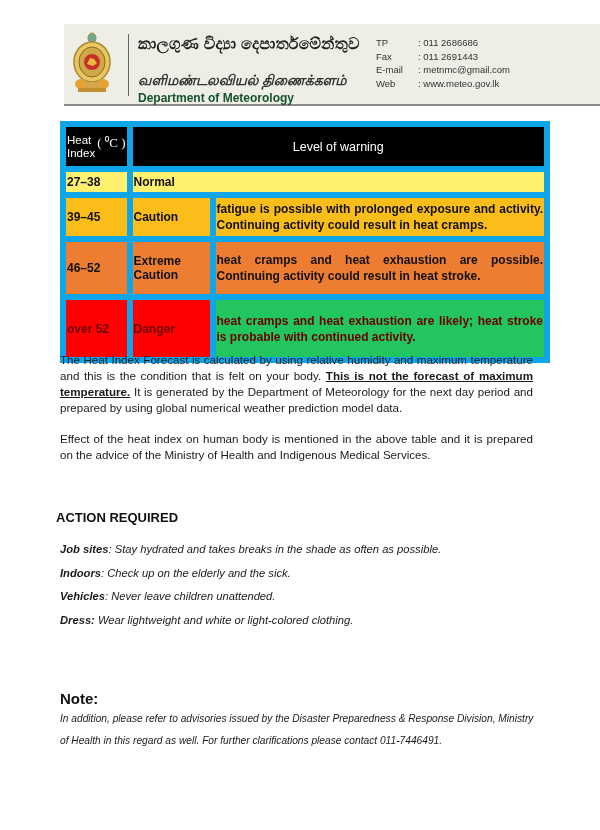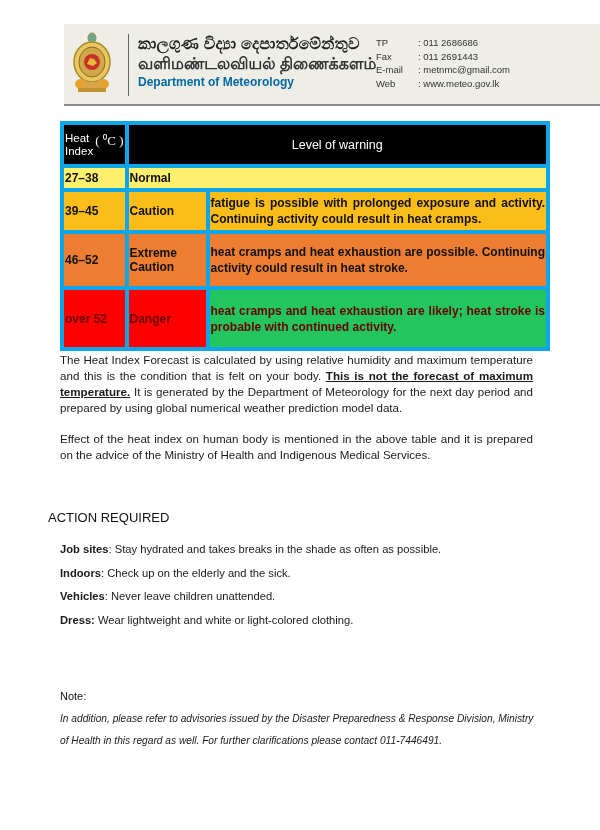--- a/index.html
+++ b/index.html
@@ -3,52 +3,52 @@
   <meta charset="utf-8">
   <style>
     html, body { margin: 0; padding: 0; background: #ffffff; }
     body { width: 600px; height: 830px; position: relative; overflow: hidden; font-family: "Liberation Sans", "DejaVu Sans", sans-serif; color: #111; }
 
     .letterhead { position: absolute; left: 64px; top: 24px; width: 552px; height: 80px; background: #eeede6; border-bottom: 2px solid #8a8a8a; }
     .logo { position: absolute; left: 8px; top: 8px; width: 40px; height: 62px; }
     .vrule { position: absolute; left: 64px; top: 10px; width: 1px; height: 62px; background: #666; }
     .title-block { position: absolute; left: 74px; top: 10px; }
     .title-si { font-size: 16px; font-weight: bold; color: #222; letter-spacing: 0.3px; line-height: 20px; }
-    .title-ta { font-size: 16px; font-weight: bold; color: #333; line-height: 16px; margin-top: 2px; }
-    .title-en { font-size: 12px; font-weight: bold; color: #0369a1; line-height: 16px; margin-top: 2px; }
+    .title-ta { font-size: 14px; font-weight: bold; font-style: italic; color: #333; line-height: 16px; margin-top: 18px; }
+    .title-en { font-size: 12px; font-weight: bold; color: #14532d; line-height: 16px; margin-top: 2px; }
     .contact { position: absolute; left: 312px; top: 12px; font-size: 9.5px; color: #333; line-height: 13.5px; }
     .contact .row { display: flex; }
     .contact .lbl { width: 42px; }
 
     table.heat { position: absolute; left: 60px; top: 121px; width: 490px; border-collapse: collapse; font-size: 12px; }
-    table.heat td, table.heat th { border: 4px solid #0ea5e9; padding: 2px 1px; vertical-align: middle; }
+    table.heat td, table.heat th { border: 6px solid #0ea5e9; padding: 2px 1px; vertical-align: middle; }
     table.heat th { background: #000; color: #fff; font-weight: normal; height: 35px; }
     .th-index { text-align: left; width: 58px; font-size: 11.5px; line-height: 13px; }
     .th-index .unit { font-family: "Liberation Serif", serif; font-size: 13px; }
     .th-level { text-align: center; font-size: 12.5px; }
     td.range { font-weight: bold; width: 58px; }
     td.level { font-weight: bold; width: 75px; }
     td.desc { font-weight: bold; text-align: justify; line-height: 16px; }
     tr.normal td { background: #fff06e; height: 16px; }
     tr.normal td.normal-cell { text-align: left; }
     tr.caution td { background: #fbbd19; height: 34px; }
     tr.extreme td { background: #ed7d31; height: 48px; }
     tr.danger td { background: #ff0000; height: 53px; color: #6b0000; }
 
     .paragraph { position: absolute; left: 60px; width: 473px; font-size: 11.6px; line-height: 16px; text-align: justify; color: #1a1a1a; }
     .p1 { top: 352px; }
     .p2 { top: 431px; }
     .emph { font-weight: bold; text-decoration: underline; }
 
-    .action-title { position: absolute; left: 48px; top: 510px; font-size: 13px; font-weight: normal; color: #111; }
-    .action-list { position: absolute; left: 60px; top: 543px; font-size: 11.2px; color: #1a1a1a; }
+    .action-title { position: absolute; left: 56px; top: 510px; font-size: 13px; font-weight: bold; color: #111; }
+    .action-list { position: absolute; left: 60px; top: 543px; font-size: 11.2px; color: #1a1a1a; font-style: italic; }
     .action-item { height: 23.5px; }
     .action-item b { font-weight: bold; }
 
-    .note-title { position: absolute; left: 60px; top: 690px; font-size: 11px; font-weight: normal; }
+    .note-title { position: absolute; left: 60px; top: 690px; font-size: 15px; font-weight: bold; }
     .note-text { position: absolute; left: 60px; top: 708px; width: 480px; font-size: 10.2px; font-style: italic; line-height: 22px; color: #1a1a1a; }
   </style>
 </head>
 <body>
 
 <div class="letterhead">
   <svg class="logo" viewBox="0 0 40 62">
     <ellipse cx="20" cy="6" rx="4" ry="5" fill="#6aa89a" stroke="#b08a2a" stroke-width="1"></ellipse>
     <ellipse cx="20" cy="30" rx="18" ry="20" fill="#e8c660" stroke="#a9872c" stroke-width="1.5"></ellipse>
     <ellipse cx="20" cy="30" rx="13" ry="15" fill="#cfa84a" stroke="#8b6b20" stroke-width="1"></ellipse>

